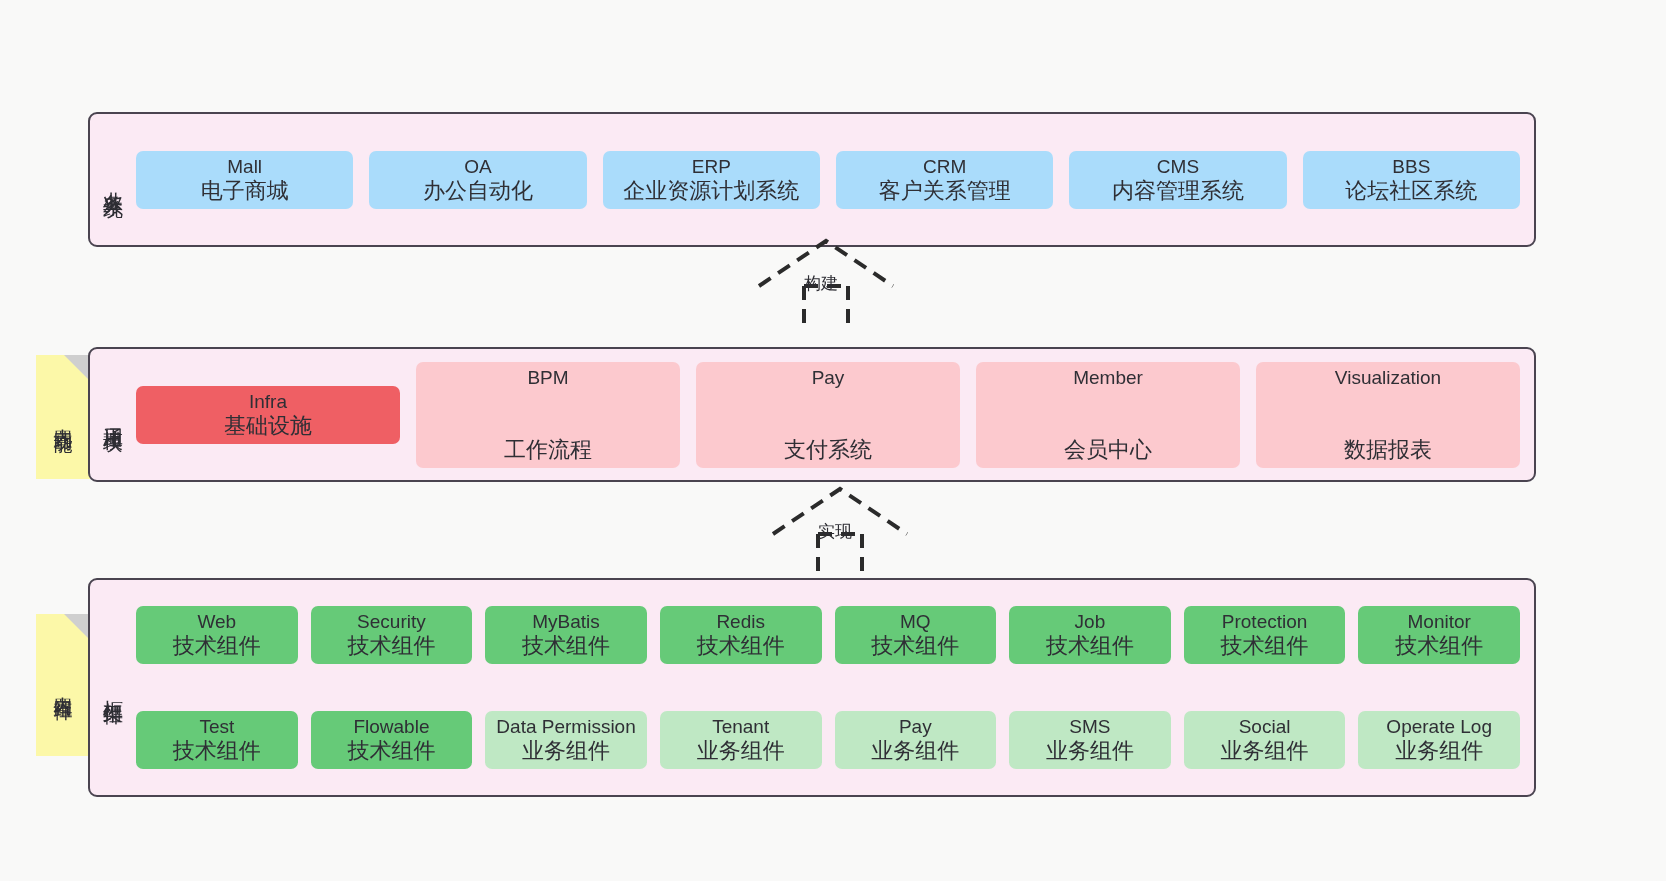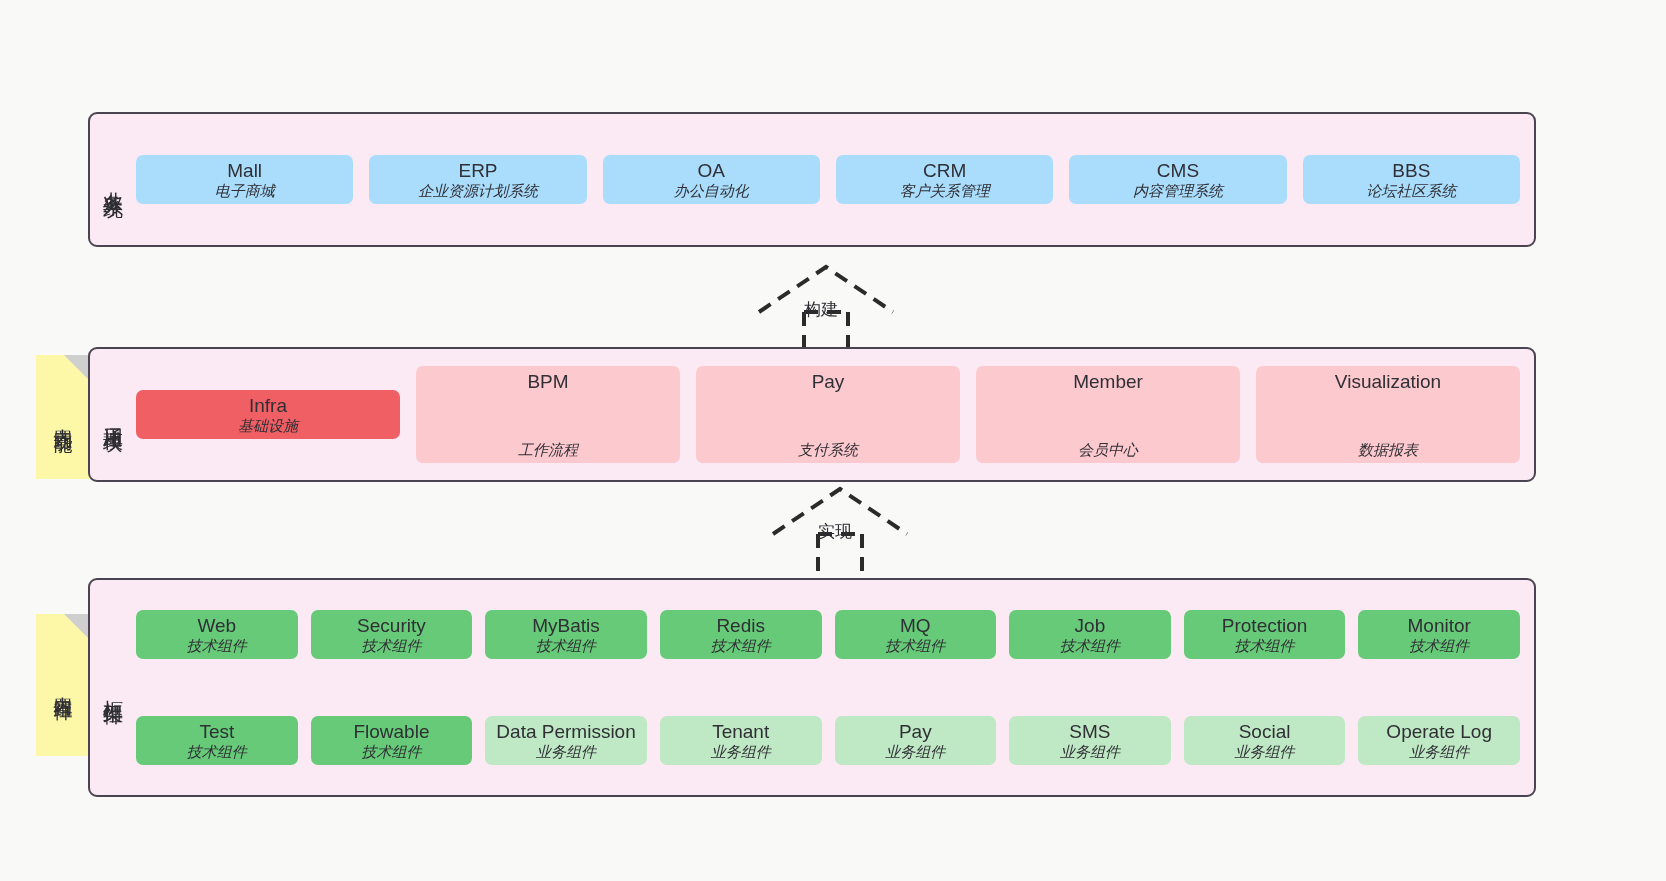--- a/index.html
+++ b/index.html
@@ -63,21 +63,21 @@
     flex-direction: column;
     align-items: center;
     justify-content: center;
     text-align: center;
     color: #2f2f35;
     line-height: 1.22;
     padding: 4px 6px;
     user-select: none;
   }
   .card .t1 { font-size: 19px; }
-  .card .t2 { font-size: 15px; font-style: italic; }
+  .card .t2 { font-size: 22px; }
 
   .c-blue       { background: #aadcfb; }
   .c-red        { background: #ef5f64; }
   .c-pink       { background: #fcc9ce; gap: 48px; }
   .c-green      { background: #66ca78; }
   .c-lightgreen { background: #bfe8c4; justify-content: space-between; }
 
   
   #layer-business  { left: 88px;  top: 112px; width: 1448px; height: 135px; }
   #layer-module    { left: 88px;  top: 347px; width: 1448px; height: 135px; }
@@ -114,21 +114,21 @@
     top: 0; right: 0;
     width: 0; height: 0;
     border-top: 26px solid #cfcfcf;
     border-left: 26px solid transparent;
   }
   #note-builtin-function  { left: 36px; top: 355px; width: 54px; height: 124px; }
   #note-builtin-component { left: 36px; top: 614px; width: 54px; height: 142px; }
 
   
   .arrow-group { position: absolute; }
-  #arrow-build     { left: 756px; top: 262px; width: 150px; height: 95px; }
+  #arrow-build     { left: 756px; top: 236px; width: 150px; height: 95px; }
   #arrow-implement { left: 770px; top: 484px; width: 150px; height: 95px; }
   .arrow-group svg { display: block; }
   .arrow-label {
     position: absolute;
     left: 0; right: 0;
     top: 36px;
     text-align: center;
     font-size: 17px;
     color: #2d2d33;
     user-select: none;
@@ -144,26 +144,26 @@
 
   <div class="layer" id="layer-business">
     <div class="layer-label">业务系统</div>
     <div class="layer-body">
       <div class="row">
         <div class="card c-blue">
           <span class="t1">Mall</span>
           <span class="t2">电子商城</span>
         </div>
         <div class="card c-blue">
+          <span class="t1">OA</span>
+          <span class="t2">办公自动化</span>
+        </div>
+        <div class="card c-blue">
           <span class="t1">ERP</span>
           <span class="t2">企业资源计划系统</span>
-        </div>
-        <div class="card c-blue">
-          <span class="t1">OA</span>
-          <span class="t2">办公自动化</span>
         </div>
         <div class="card c-blue">
           <span class="t1">CRM</span>
           <span class="t2">客户关系管理</span>
         </div>
         <div class="card c-blue">
           <span class="t1">CMS</span>
           <span class="t2">内容管理系统</span>
         </div>
         <div class="card c-blue">

